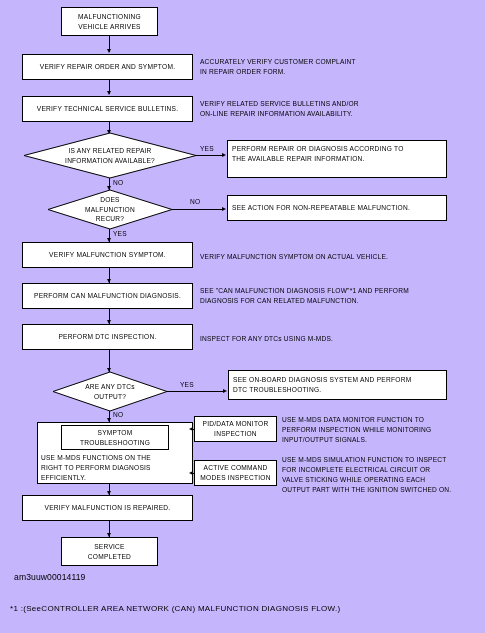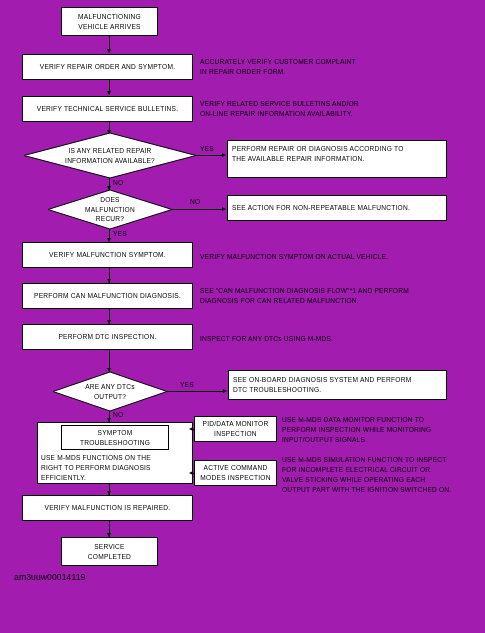--- a/index.html
+++ b/index.html
@@ -8,21 +8,21 @@
     background: #ffffff;
   }
   body {
     font-family: "Liberation Sans", sans-serif;
     color: #000000;
   }
   #canvas {
     position: relative;
     width: 485px;
     height: 633px;
-    background: #a21caf;
+    background: #c4b5fd;
     overflow: hidden;
   }
   .box {
     position: absolute;
     box-sizing: border-box;
     border: 1px solid #000000;
     background: #ffffff;
     display: flex;
     align-items: center;
     justify-content: center;
@@ -290,14 +290,15 @@
   <div class="conn vline" style="left:109px; top:521px; height:16px;"></div>
   <div class="arrow-down" style="left:107px; top:533px;"></div>
 
   <div class="box" style="left:61px; top:537px; width:97px; height:29px;">
     <span style="white-space: pre-line;">SERVICE
 COMPLETED</span>
   </div>
 
   <div class="caption" style="left:14px; top:572px;">am3uuw00014119</div>
 
+  <div class="footnote" style="left:10px; top:604px;">*1 :(SeeCONTROLLER  AREA NETWORK  (CAN)  MALFUNCTION  DIAGNOSIS  FLOW.)</div>
 
 </div>
 
 </body></html>

